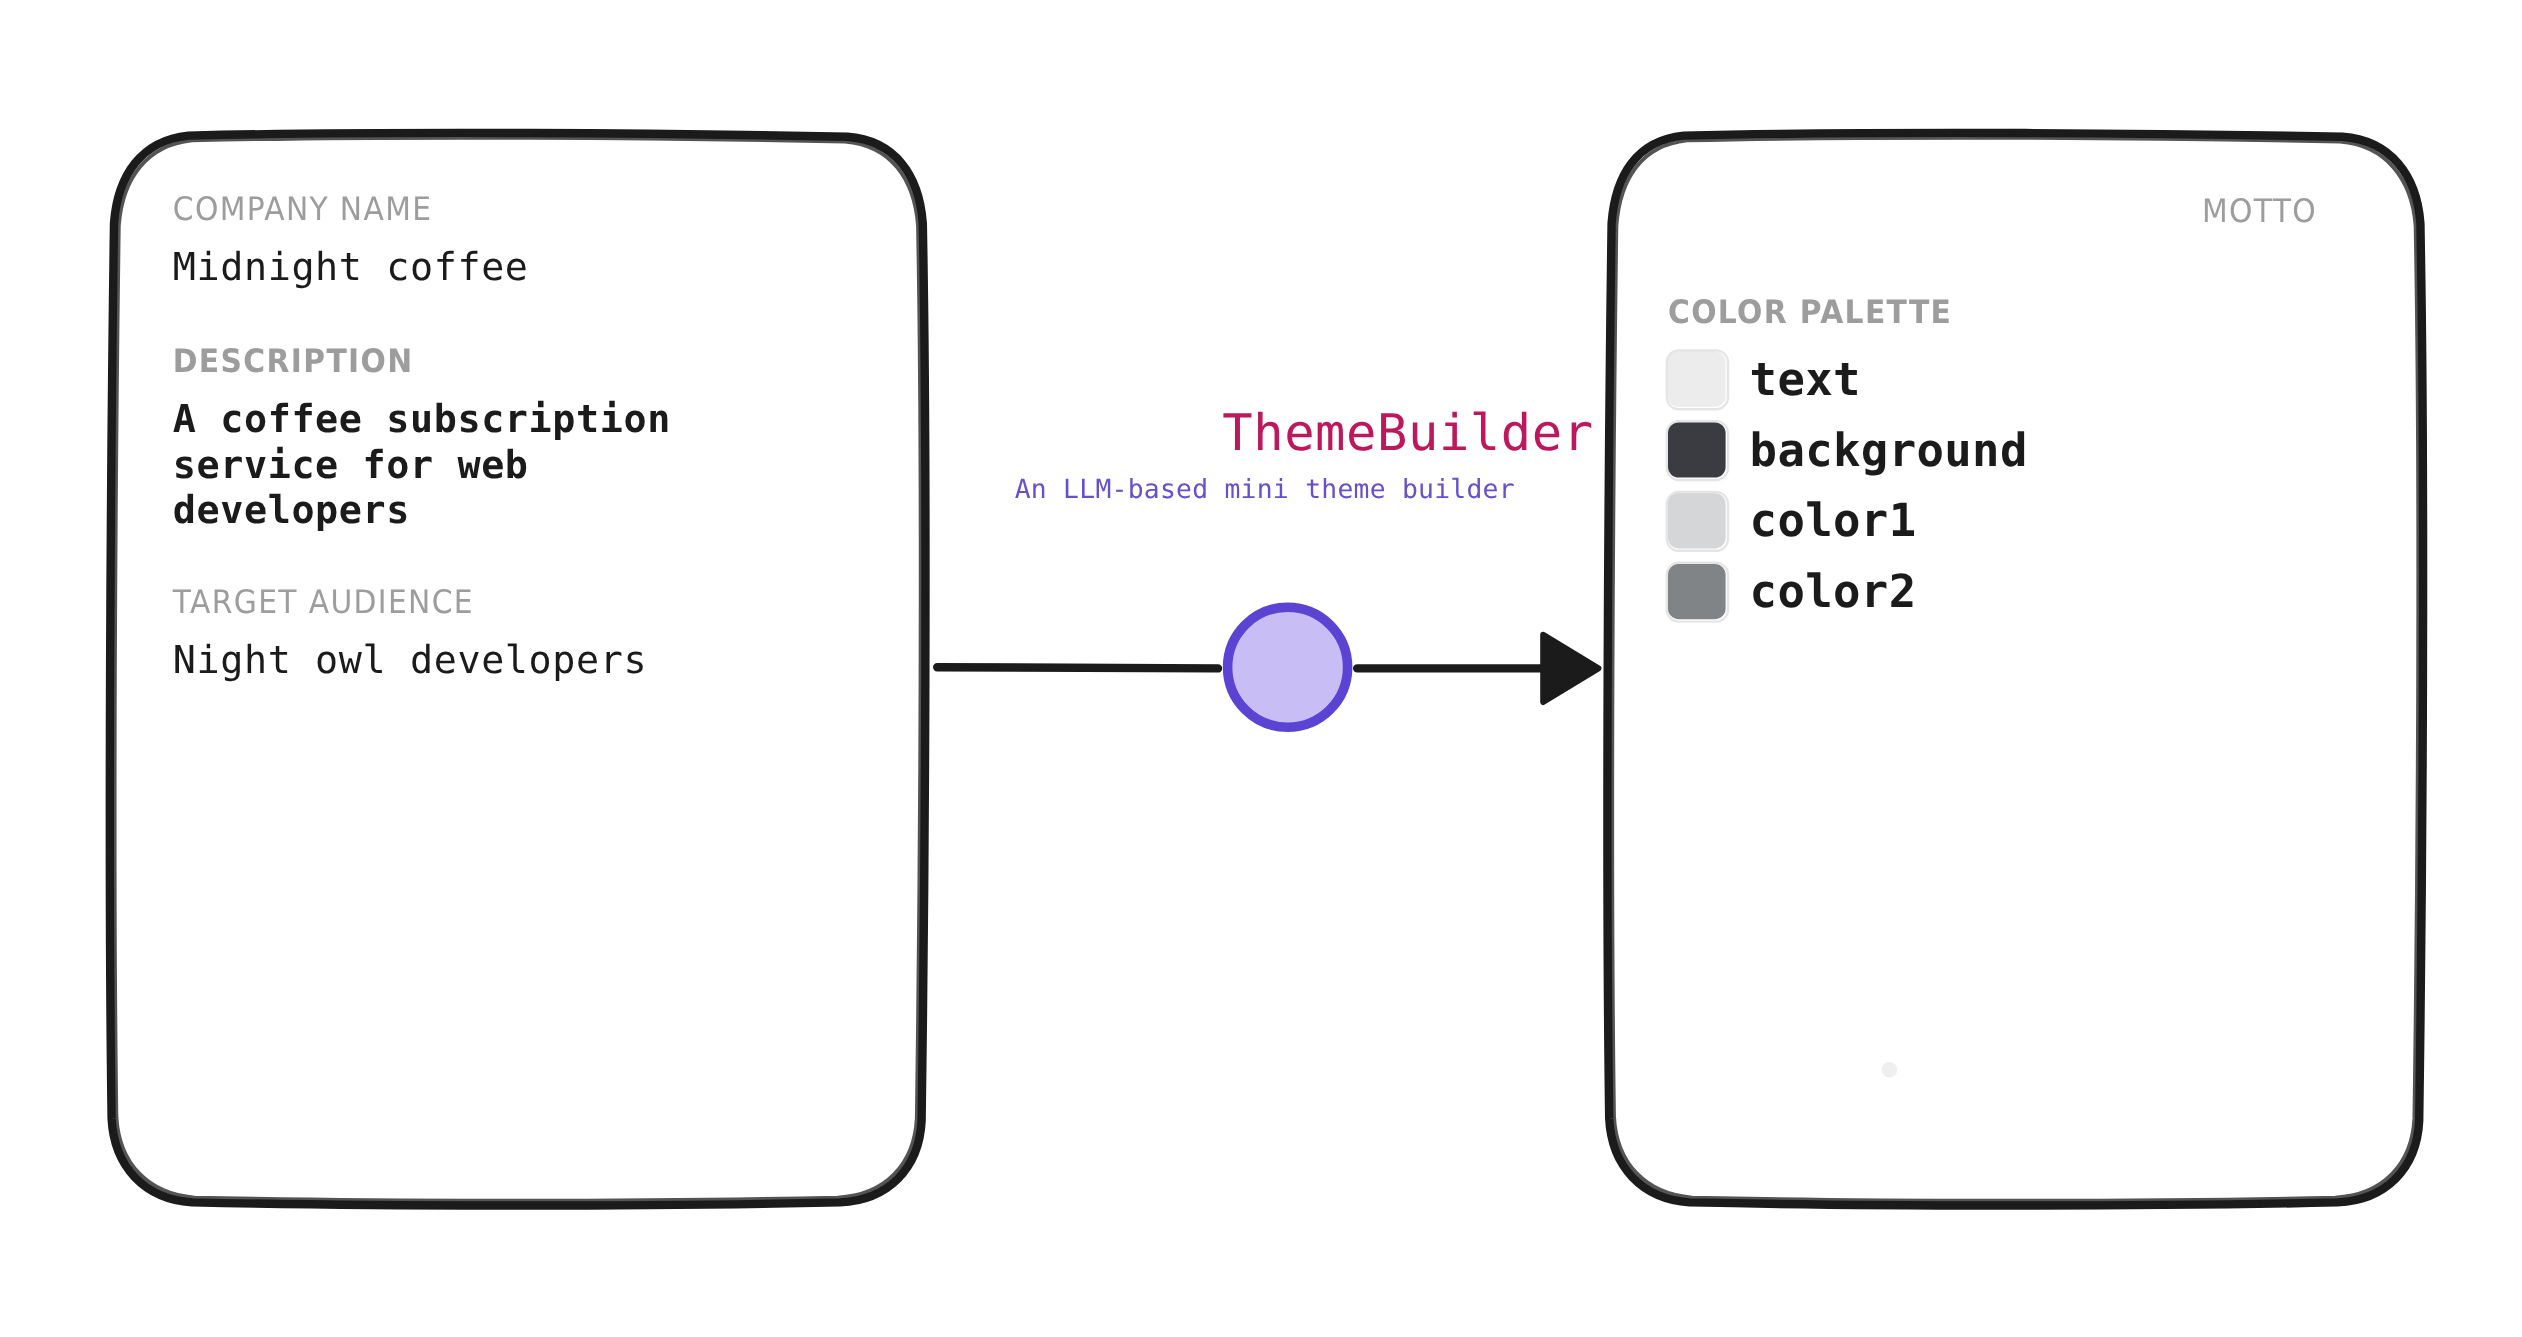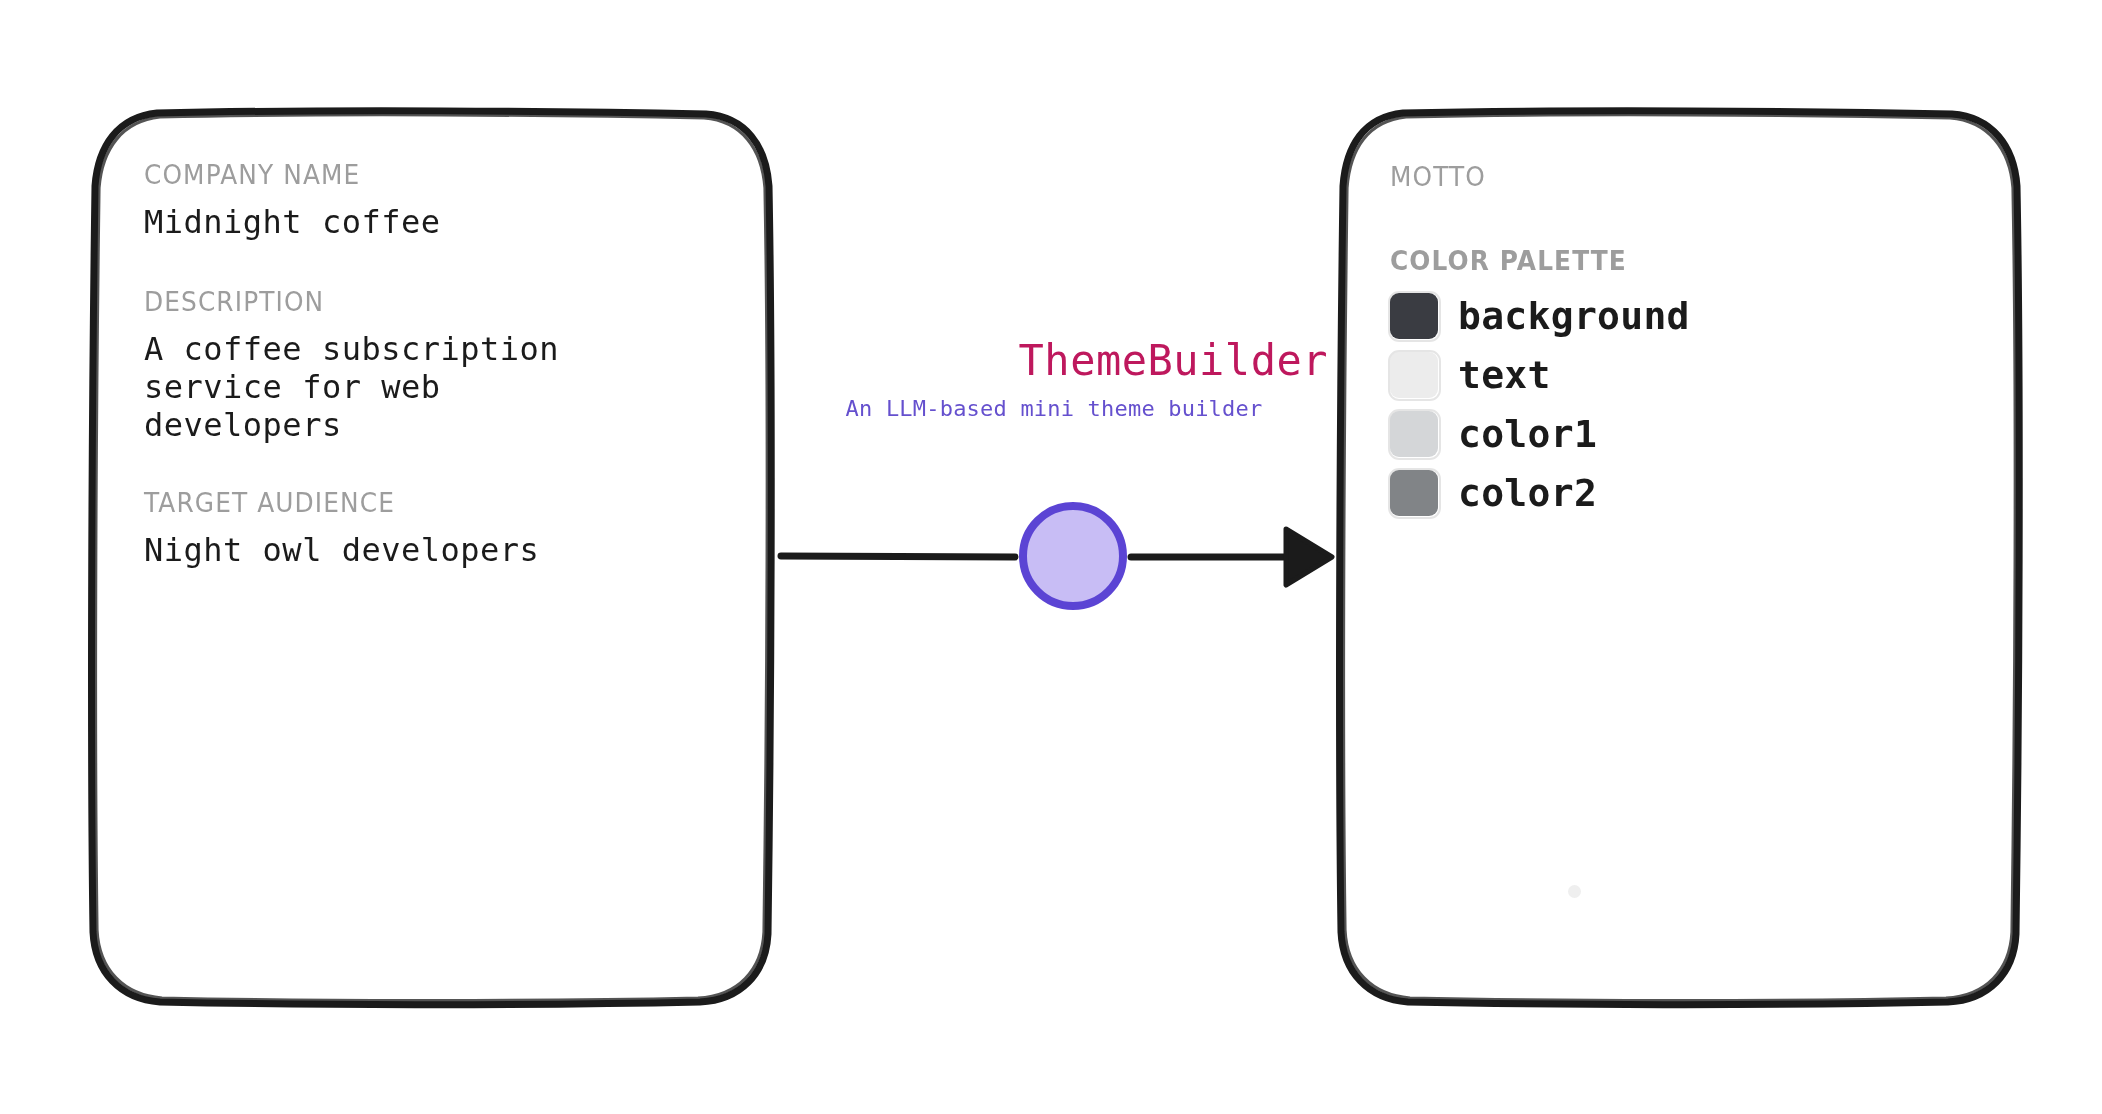--- a/index.html
+++ b/index.html
@@ -81,25 +81,25 @@
     font-family: "DejaVu Sans Mono", "Liberation Mono", monospace;
     font-size: 32px;
     color: #1b1b1b;
     line-height: 1.18;
     letter-spacing: 0.5px;
     white-space: pre-line;
   }
 
   
   #f-company  { margin-bottom: 46px; }
-  #f-desc     { margin-bottom: 44px; }
+  #f-desc     { margin-bottom: 44px; font-weight: bold; }
   #f-audience { margin-bottom: 40px; }
   #f-tone     { margin-bottom: 0; }
 
-  #f-motto    { margin-bottom: 54px; }
+  #f-motto    { margin-bottom: 54px; text-align: right; }
   #f-palette  { margin-bottom: 0; font-weight: bold; }
 
   
   .palette-list {
     margin-top: 16px;
     display: flex;
     flex-direction: column;
     gap: 9px;
   }
   .swatch-row {
@@ -256,30 +256,30 @@
       <div class="field" id="f-motto">
         <div class="field-label">MOTTO</div>
       </div>
 
       <div class="field" id="f-palette">
         <div class="field-label">COLOR PALETTE</div>
 
         <div class="palette-list">
 
           <div class="swatch-row">
+            <span class="swatch" style="background: rgb(236, 236, 236);"></span>
+            <span class="swatch-name">text</span>
+          </div>
+
+          <div class="swatch-row">
             <span class="swatch" style="background: rgb(58, 60, 66);"></span>
             <span class="swatch-name">background</span>
           </div>
 
           <div class="swatch-row">
-            <span class="swatch" style="background: rgb(236, 236, 236);"></span>
-            <span class="swatch-name">text</span>
-          </div>
-
-          <div class="swatch-row">
             <span class="swatch" style="background: rgb(212, 214, 216);"></span>
             <span class="swatch-name">color1</span>
           </div>
 
           <div class="swatch-row">
             <span class="swatch" style="background: rgb(129, 132, 135);"></span>
             <span class="swatch-name">color2</span>
           </div>
 
         </div>

